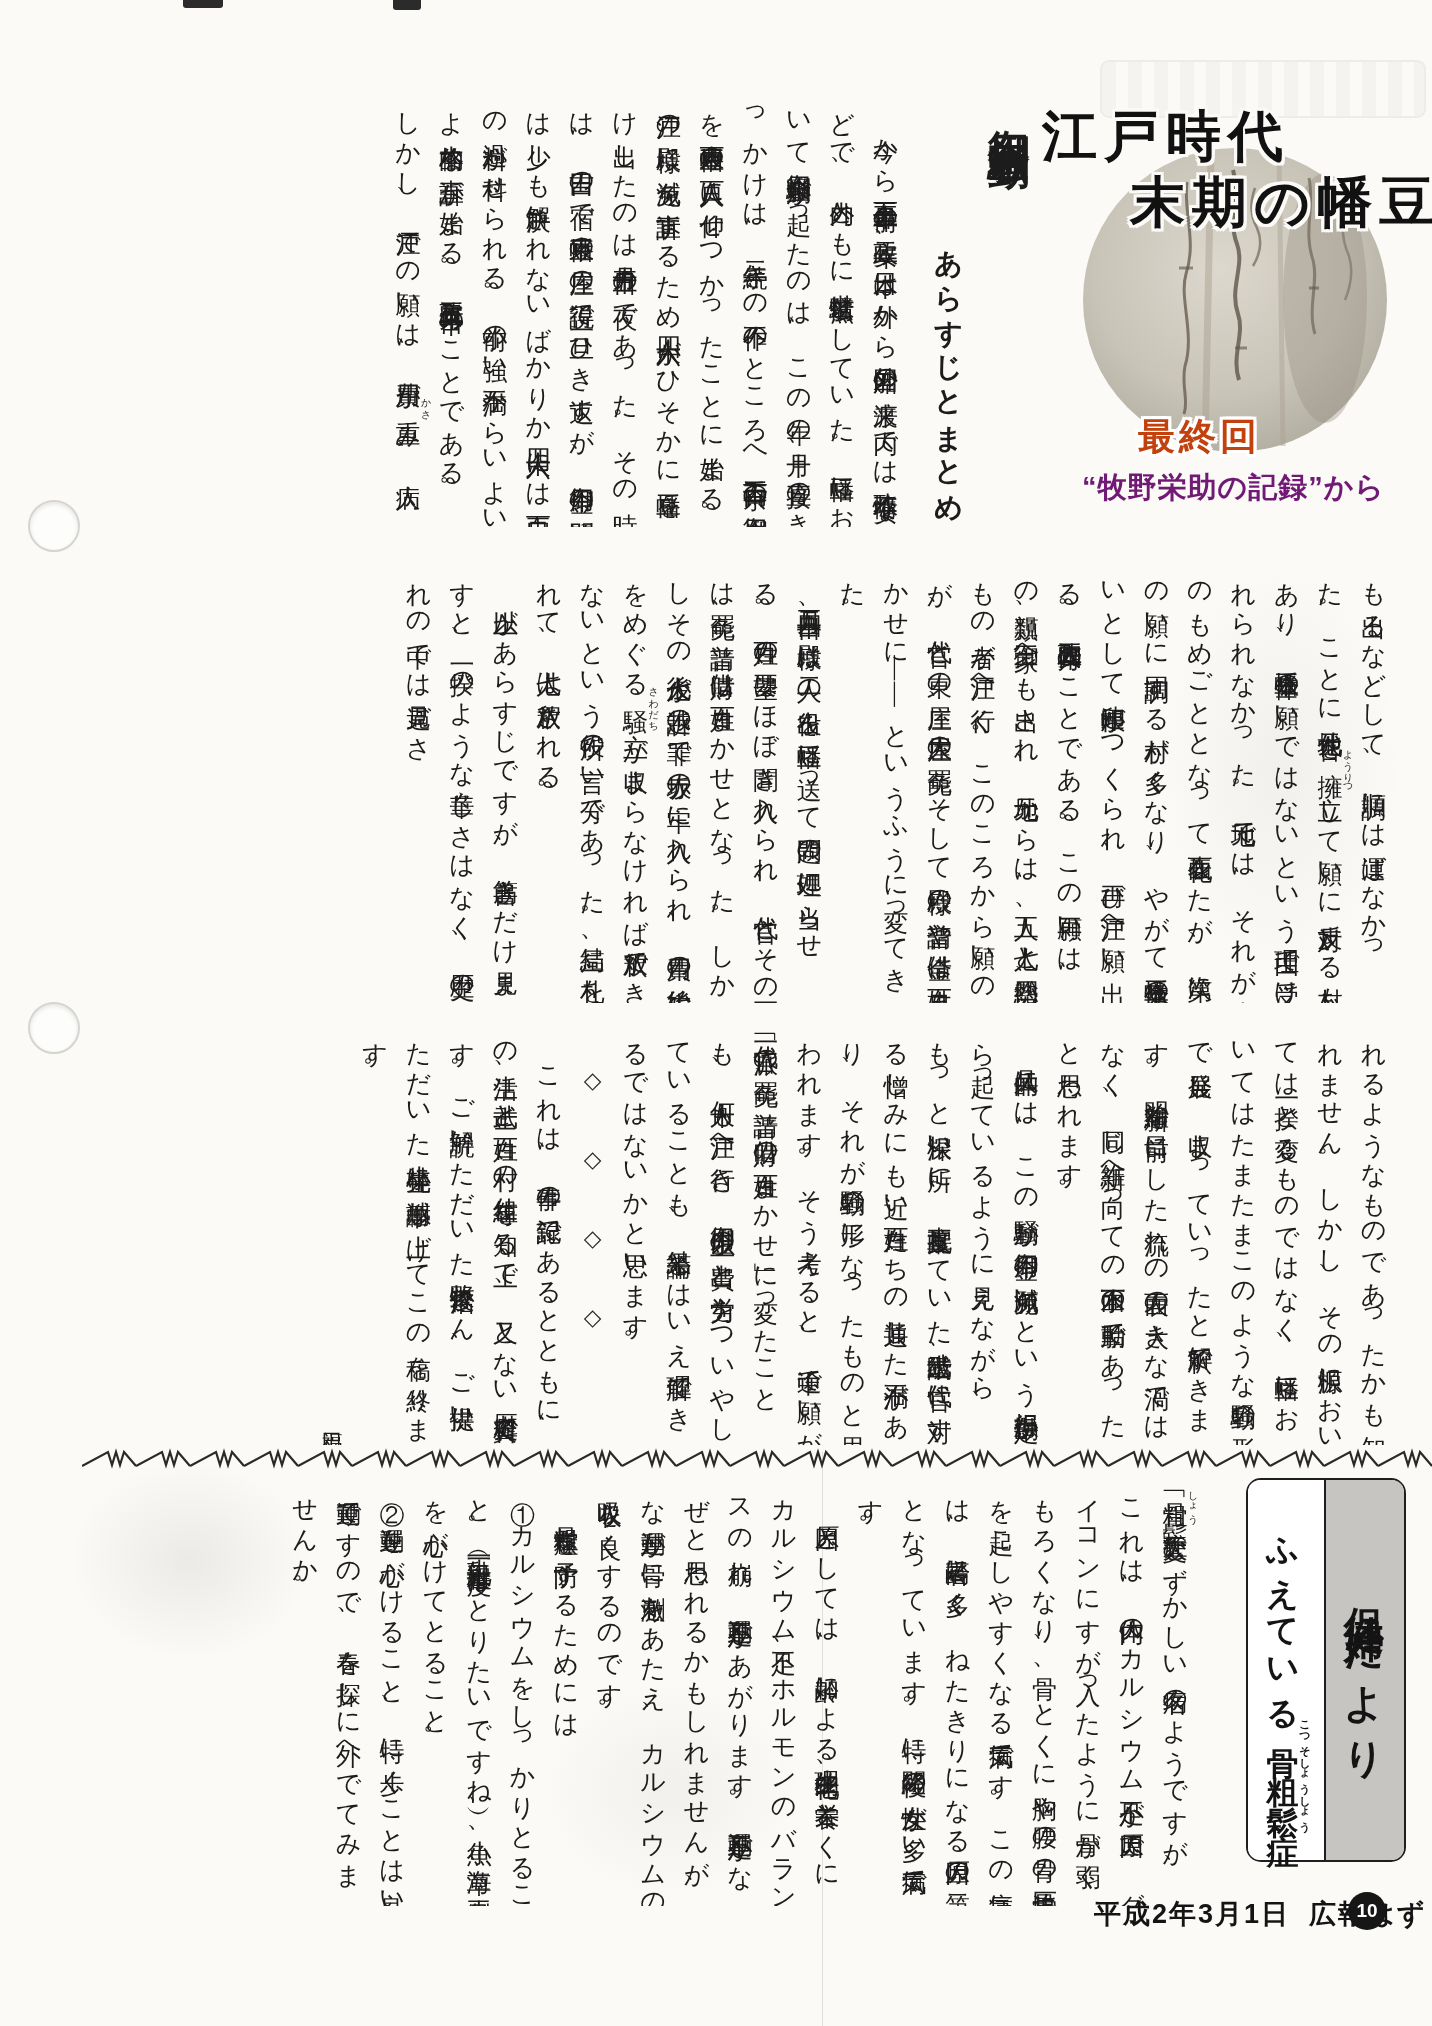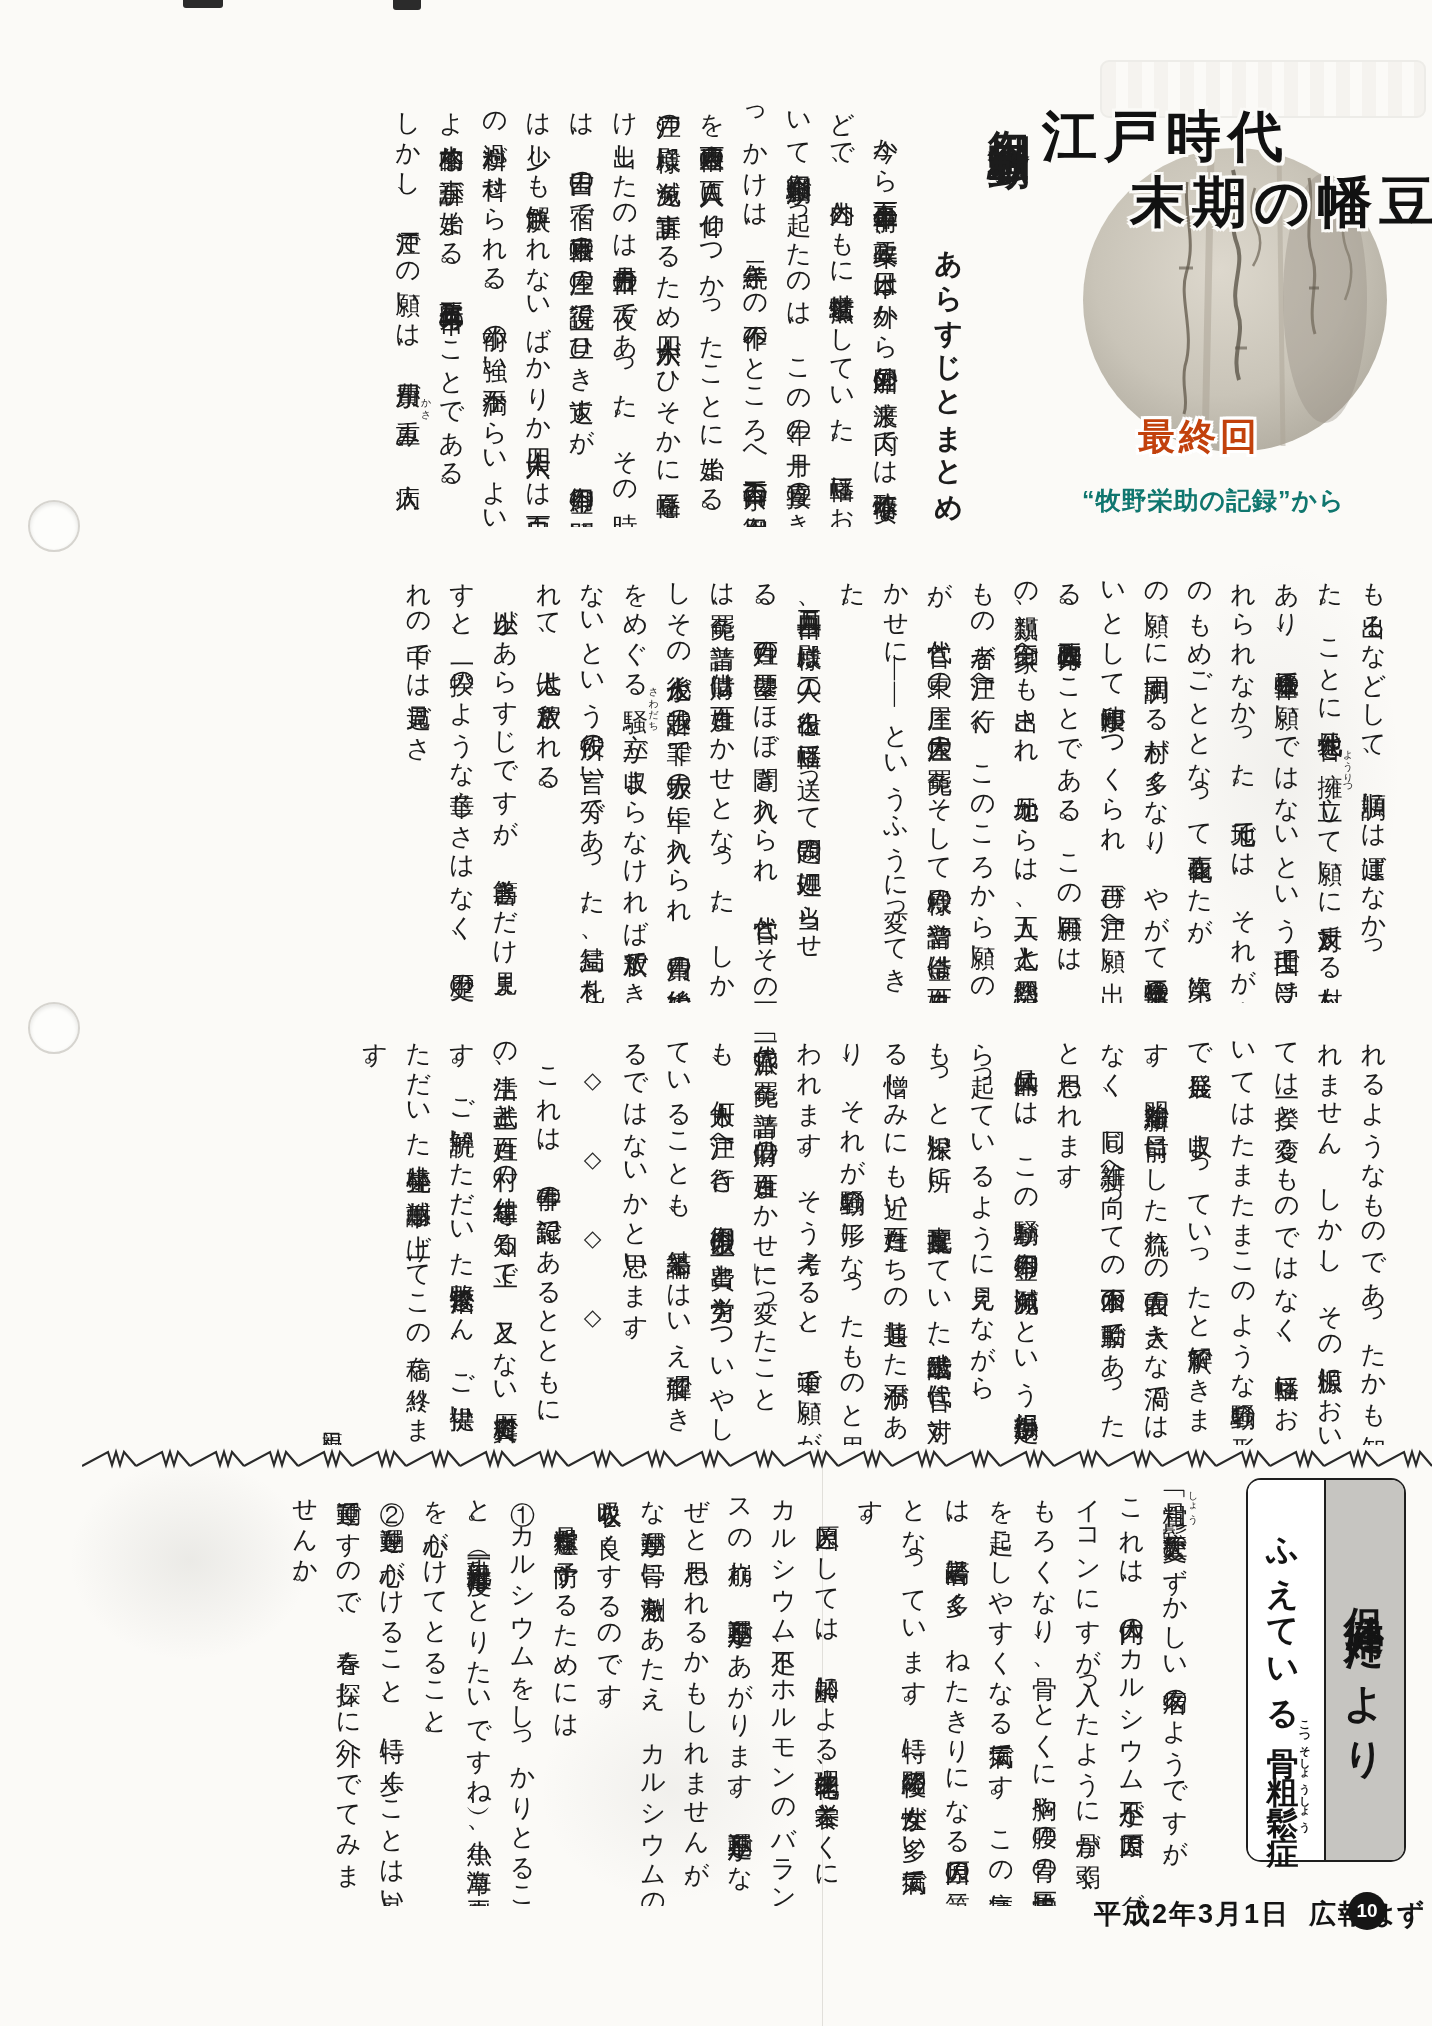--- a/index.html
+++ b/index.html
@@ -22,22 +22,22 @@
              text-shadow:-3px -3px 0 #fbfaf7,3px -3px 0 #fbfaf7,-3px 3px 0 #fbfaf7,3px 3px 0 #fbfaf7,
                          0 -3px 0 #fbfaf7,0 3px 0 #fbfaf7,-3px 0 0 #fbfaf7,3px 0 0 #fbfaf7;}
   #title-1{left:1042px;top:100px;}
   #title-2{left:1096px;top:166px;margin-left:34px;}
   #photo{position:absolute;left:1083px;top:148px;width:304px;height:304px;z-index:1;}
   #badge{position:absolute;left:1138px;top:412px;z-index:7;
          font-family:"Liberation Sans","DejaVu Sans",sans-serif;font-weight:bold;font-size:37px;
          letter-spacing:4px;color:#c2410c;
          text-shadow:-3px -3px 0 #fff,3px -3px 0 #fff,-3px 3px 0 #fff,3px 3px 0 #fff,
                      0 -3px 0 #fff,0 3px 0 #fff,-3px 0 0 #fff,3px 0 0 #fff;}
-  #caption{position:absolute;left:1082px;top:484px;font-family:"Liberation Sans","DejaVu Sans",sans-serif;
-           font-weight:bold;font-size:25px;letter-spacing:1px;color:#0f766e;}
+  #caption{position:absolute;left:1082px;top:468px;font-family:"Liberation Sans","DejaVu Sans",sans-serif;
+           font-weight:bold;font-size:29px;letter-spacing:1px;color:#701a75;}
   
   #divider{position:absolute;left:82px;top:1446px;width:1350px;height:26px;}
   
   #health-box{position:absolute;left:1246px;top:1478px;width:156px;height:380px;z-index:3;
               border:2.5px solid #1e1e1e;border-radius:15px;background:#fff;}
   #health-box .half{position:absolute;top:0;height:100%;display:flex;align-items:center;justify-content:center;}
   #box-right{right:0;width:78px;background:#c6c5c1;border-radius:0 12px 12px 0;border-left:2px solid #1e1e1e;}
   #box-left{left:0;width:76px;background:#fff;border-radius:12px 0 0 12px;}
   #box-title{writing-mode:vertical-rl;font-family:"Liberation Sans","DejaVu Sans",sans-serif;
              font-weight:bold;font-size:40px;letter-spacing:9px;color:#141414;}

